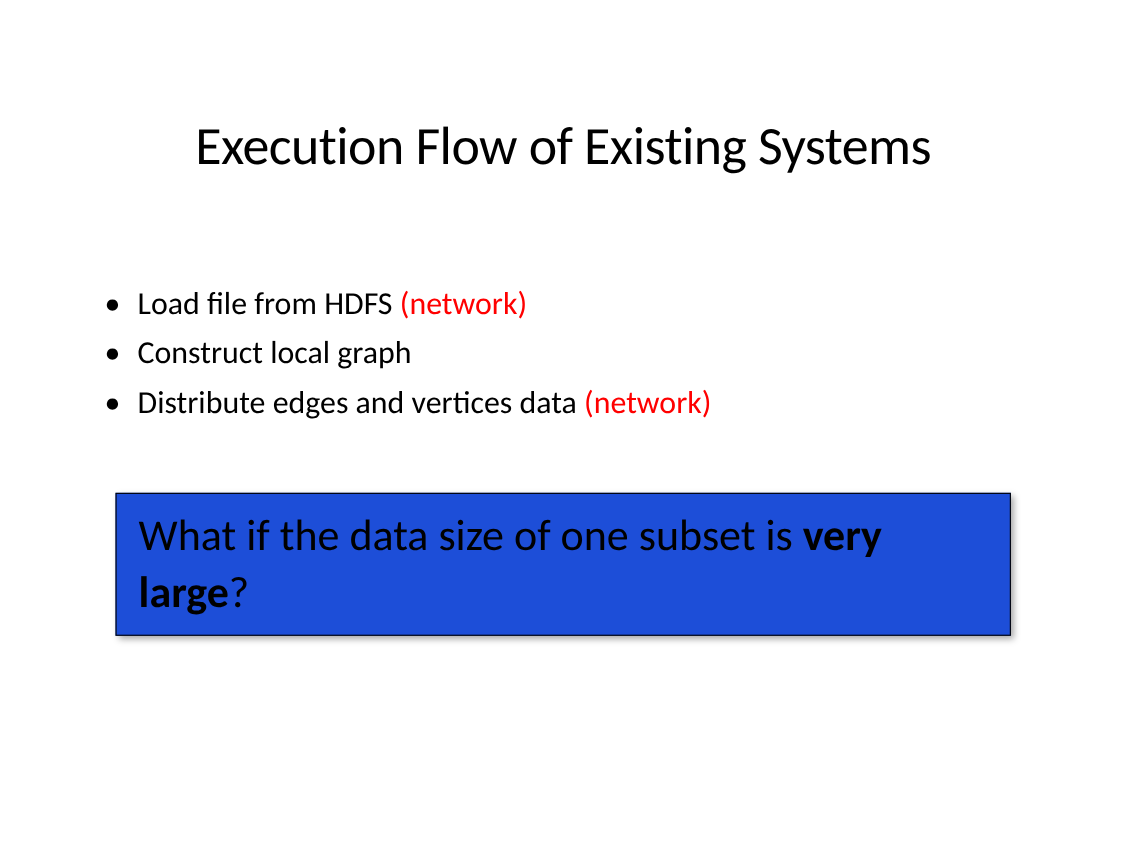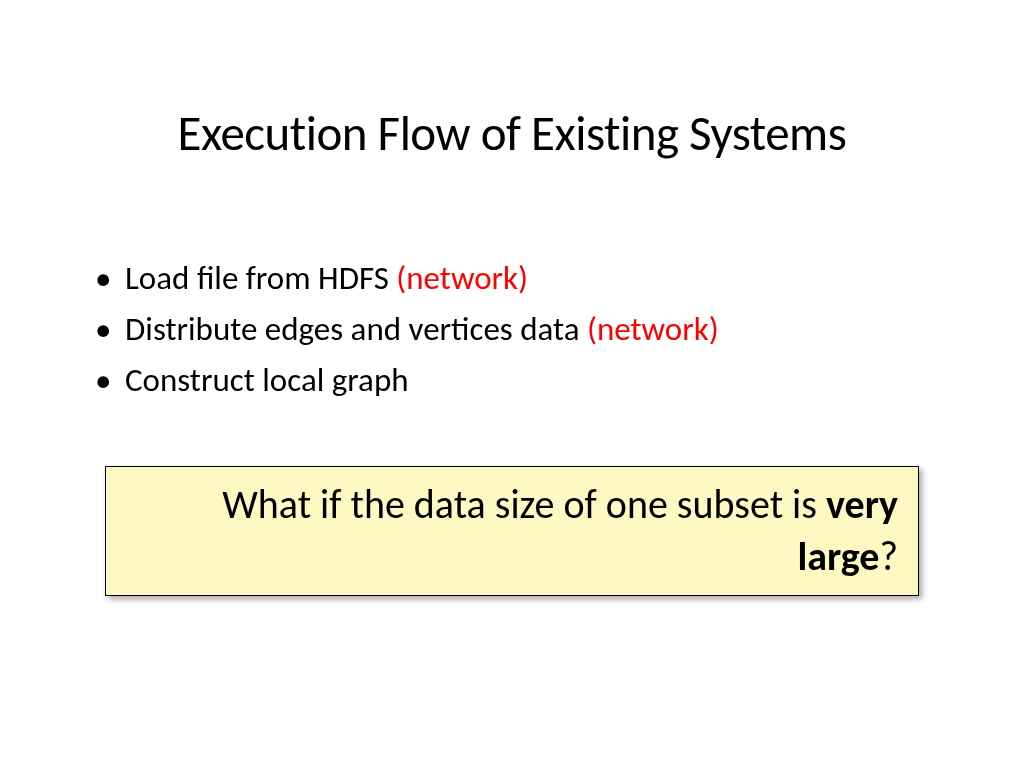--- a/index.html
+++ b/index.html
@@ -27,42 +27,42 @@
       text-align: center;
       margin-bottom: 90px;
       letter-spacing: -0.5px;
     }
     .bullets {
       list-style: none;
       padding-left: 20px;
       margin-bottom: 60px;
     }
     .bullets li {
-      font-size: 33px;
+      font-size: 29px;
       font-weight: 400;
       line-height: 1.55;
       position: relative;
       padding-left: 30px;
     }
     .bullets li::before {
       content: "•";
       position: absolute;
       left: 0;
       top: 0;
     }
     .network {
       color: #ff0000;
     }
     .callout {
       margin: 0 30px;
-      background: #fef9c3;
+      background: #1d4ed8;
       border: 1.5px solid #000000;
       box-shadow: 3px 3px 6px rgba(0,0,0,0.35);
       padding: 12px 20px;
-      text-align: right;
+      text-align: left;
     }
     .callout-text {
       font-size: 40px;
       font-weight: 400;
       line-height: 1.3;
     }
     .very-large {
       font-weight: 700;
     }
   </style>
@@ -70,24 +70,24 @@
 <body>
 
 <div class="slide">
   <h1 class="title">Execution Flow of Existing Systems</h1>
 
   <ul class="bullets">
     <li>
       <span>Load file from HDFS </span><span class="network">(network)</span>
     </li>
     <li>
-      <span>Distribute edges and vertices data </span><span class="network">(network)</span>
+      <span>Construct local graph</span><span class="network"></span>
     </li>
     <li>
-      <span>Construct local graph</span><span class="network"></span>
+      <span>Distribute edges and vertices data </span><span class="network">(network)</span>
     </li>
   </ul>
 
   <div class="callout">
     <div class="callout-text">
       <span>What if the data size of one subset is </span><span class="very-large">very large</span><span>?</span>
     </div>
   </div>
 </div>
 

